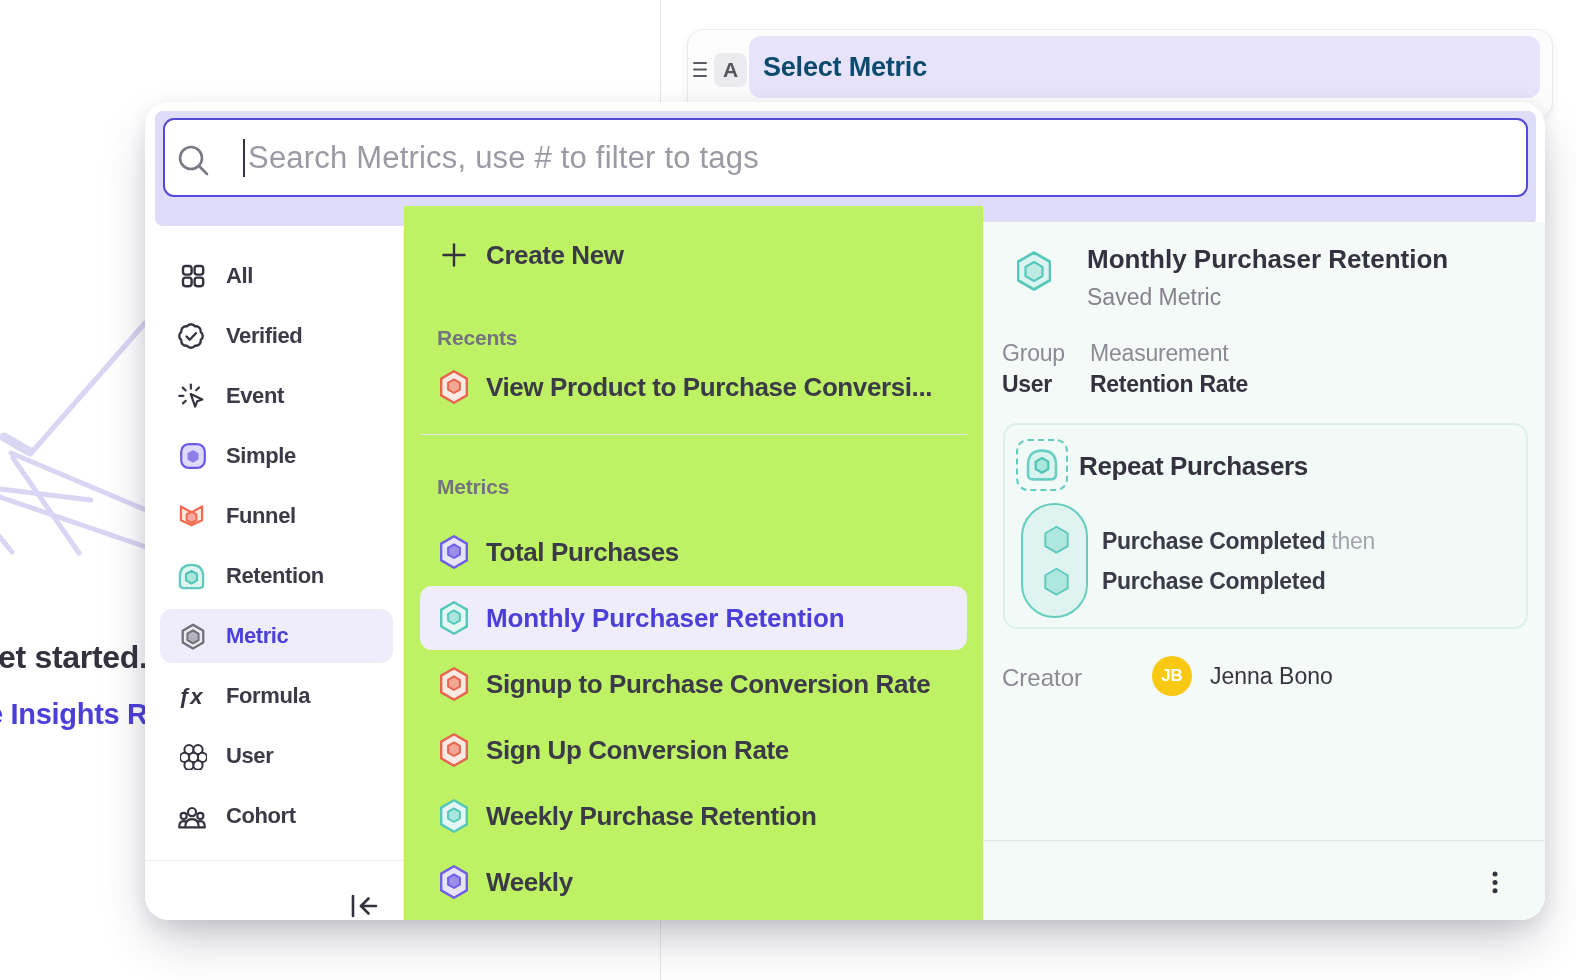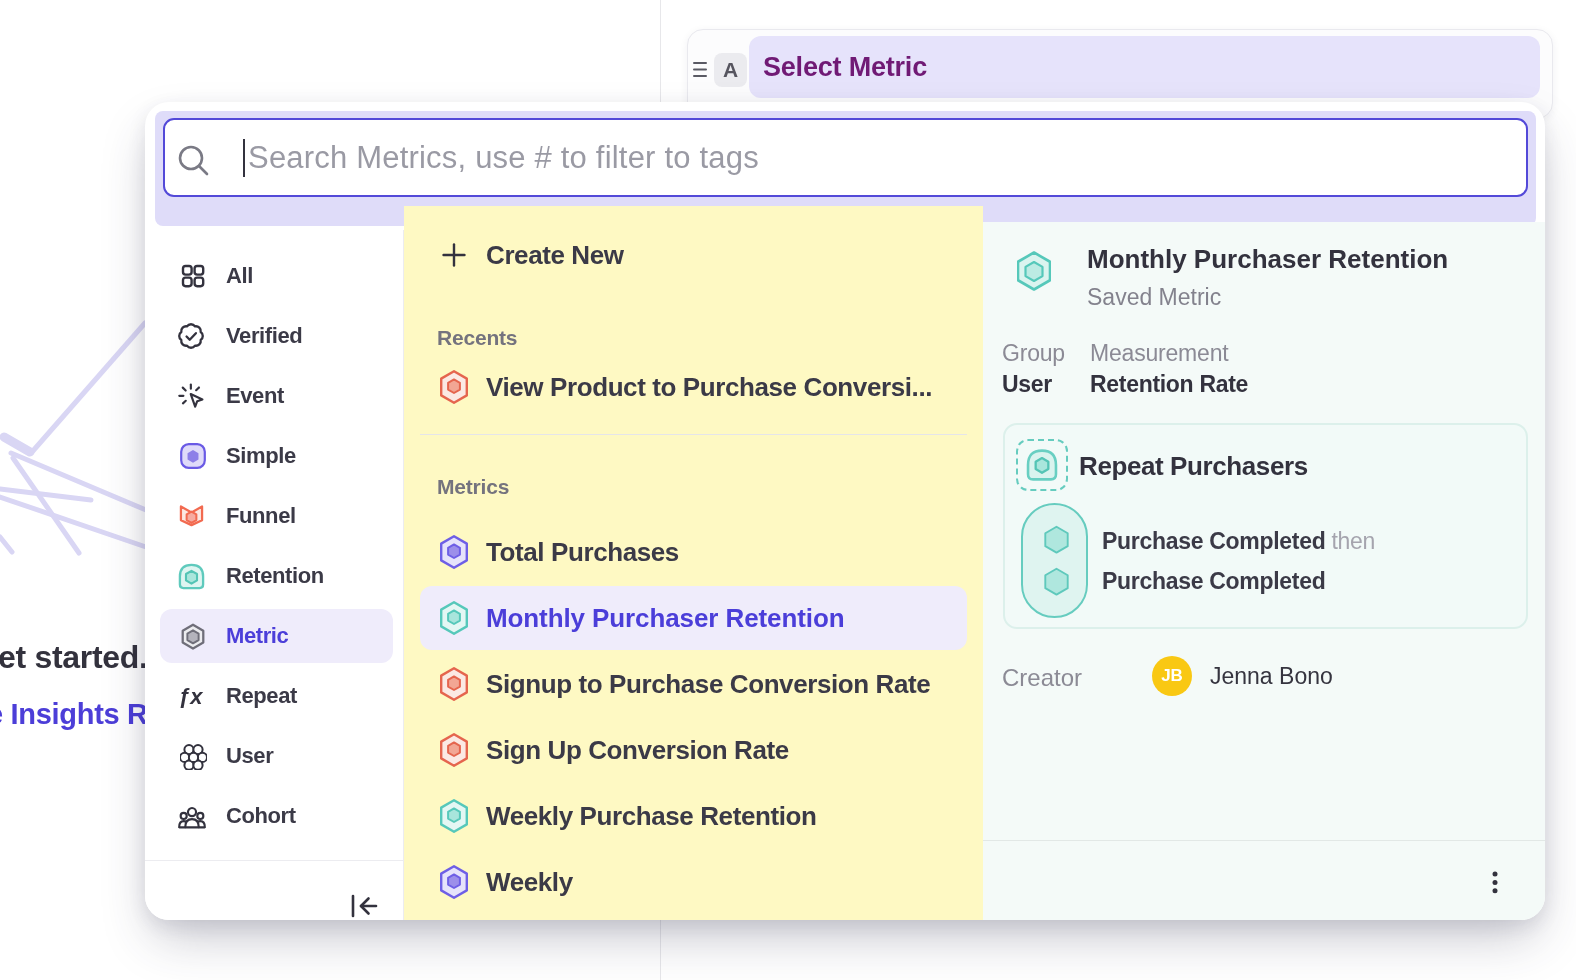--- a/index.html
+++ b/index.html
@@ -10,21 +10,21 @@
   .vline { position:absolute; left:660px; top:0; width:1px; height:980px; background:#E7E7EA; }
 
   
   .topcard { position:absolute; left:687px; top:29px; width:866px; height:90px;
     background:#FCFCFD; border:1px solid #E9E9EE; border-radius:16px;
     box-shadow:0 2px 8px rgba(40,40,70,0.06); }
   .pillA { position:absolute; left:714px; top:53px; width:33px; height:34px; background:#EBEBEF;
     border-radius:8px; color:#56555F; font-weight:700; font-size:21px; text-align:center; line-height:34px; }
   .selpill { position:absolute; left:749px; top:36px; width:791px; height:62px; background:#E6E3FB; border-radius:12px; }
   .seltext { position:absolute; left:763px; top:36px; height:62px; line-height:62px;
-    font-size:27px; font-weight:700; color:#701a75; letter-spacing:-0.2px; }
+    font-size:27px; font-weight:700; color:#0c4a6e; letter-spacing:-0.2px; }
 
   
   .modal { position:absolute; left:145px; top:102px; width:1400px; height:818px; background:#fff;
     border-radius:24px; overflow:hidden;
     box-shadow:0 24px 50px -8px rgba(50,50,80,0.28), 0 6px 18px rgba(50,50,80,0.10); }
   .searchband { position:absolute; left:10px; top:9px; width:1381px; height:115px;
     background:#DFDCF9; border-radius:8px; }
   .searchbox { position:absolute; left:8px; top:7px; width:1365px; height:79px; background:#fff;
     border:2.5px solid #5349D8; border-radius:11px; }
   .placeholder { position:absolute; left:83px; top:0; height:76px; line-height:76px; font-size:31px; color:#9A9AA4; letter-spacing:0.2px; }
@@ -34,21 +34,21 @@
   .sidebar { position:absolute; left:0; top:120px; width:259px; height:714px; background:#fff; border-right:1px solid #ECECF0;margin-top:8px; }
   .siderow { position:absolute; left:15px; width:233px; height:54px; border-radius:12px; }
   .siderow .ic { position:absolute; left:20px; top:14px; }
   .siderow .lb { position:absolute; left:66px; top:0; height:54px; line-height:54px;
     font-size:22px; font-weight:700; color:#3B3A47; letter-spacing:-0.4px; }
   .siderow.sel { background:#EFECFB; }
   .siderow.sel .lb { color:#4B3ED9; }
   .sidefoot { position:absolute; left:0; top:630px; width:258px; border-top:1px solid #ECECF0; height:84px; }
 
   
-  .midcol { position:absolute; left:259px; top:104px; width:579px; height:714px; background:#fef9c3; }
+  .midcol { position:absolute; left:259px; top:104px; width:579px; height:714px; background:#bef264; }
   .mrow { position:absolute; left:16px; width:547px; height:58px; border-radius:12px; }
   .mrow .ic { position:absolute; left:19px; top:11px; }
   .mrow .lb { position:absolute; left:66px; top:0; height:58px; line-height:58px;
     font-size:26px; font-weight:700; color:#3B3A47; letter-spacing:-0.4px; white-space:nowrap; }
   .mrow.sel { background:#EFECFB; }
   .mrow.sel .lb { color:#4B3ED9; }
   .mhead { position:absolute; left:33px; font-size:21px; font-weight:700; color:#74737E; letter-spacing:-0.2px; }
   .mdivider { position:absolute; left:16px; width:547px; height:1px; background:#E5E5EA; }
 
   
@@ -176,21 +176,21 @@
         <svg class="ic" width="26" height="27" viewBox="0 0 24 25">
           <path d="M12 1.6 L21.53 7.1 L21.53 18.1 L12 23.6 L2.47 18.1 L2.47 7.1 Z" fill="#ECECEF" stroke="#6F6E79" stroke-width="2.1" stroke-linejoin="round"></path>
           <path d="M12 6.8 L17.2 9.8 L17.2 15.8 L12 18.8 L6.8 15.8 L6.8 9.8 Z" fill="#B4B3BC" stroke="#6F6E79" stroke-width="1.8" stroke-linejoin="round"></path>
         </svg>
         <div class="lb">Metric</div>
       </div>
       <div class="siderow" style="top:439px;">
         <svg class="ic" style="left:18px;" width="30" height="25" viewBox="0 0 30 24">
           <text x="0" y="20" font-family="Liberation Sans, sans-serif" font-size="22" font-style="italic" font-weight="700" fill="#33323E">ƒx</text>
         </svg>
-        <div class="lb">Repeat</div>
+        <div class="lb">Formula</div>
       </div>
       <div class="siderow" style="top:499px;">
         <svg class="ic" width="27" height="27" viewBox="0 0 27 27">
           <g fill="#fff" stroke="#33323E" stroke-width="2">
           <circle cx="9" cy="6.6" r="4.6"></circle>
             <circle cx="18" cy="6.6" r="4.6"></circle>
           <circle cx="4.6" cy="14.4" r="4.6"></circle>
             <circle cx="22.4" cy="14.4" r="4.6"></circle>
           <circle cx="9" cy="22.2" r="4.6"></circle>
             <circle cx="18" cy="22.2" r="4.6"></circle>

